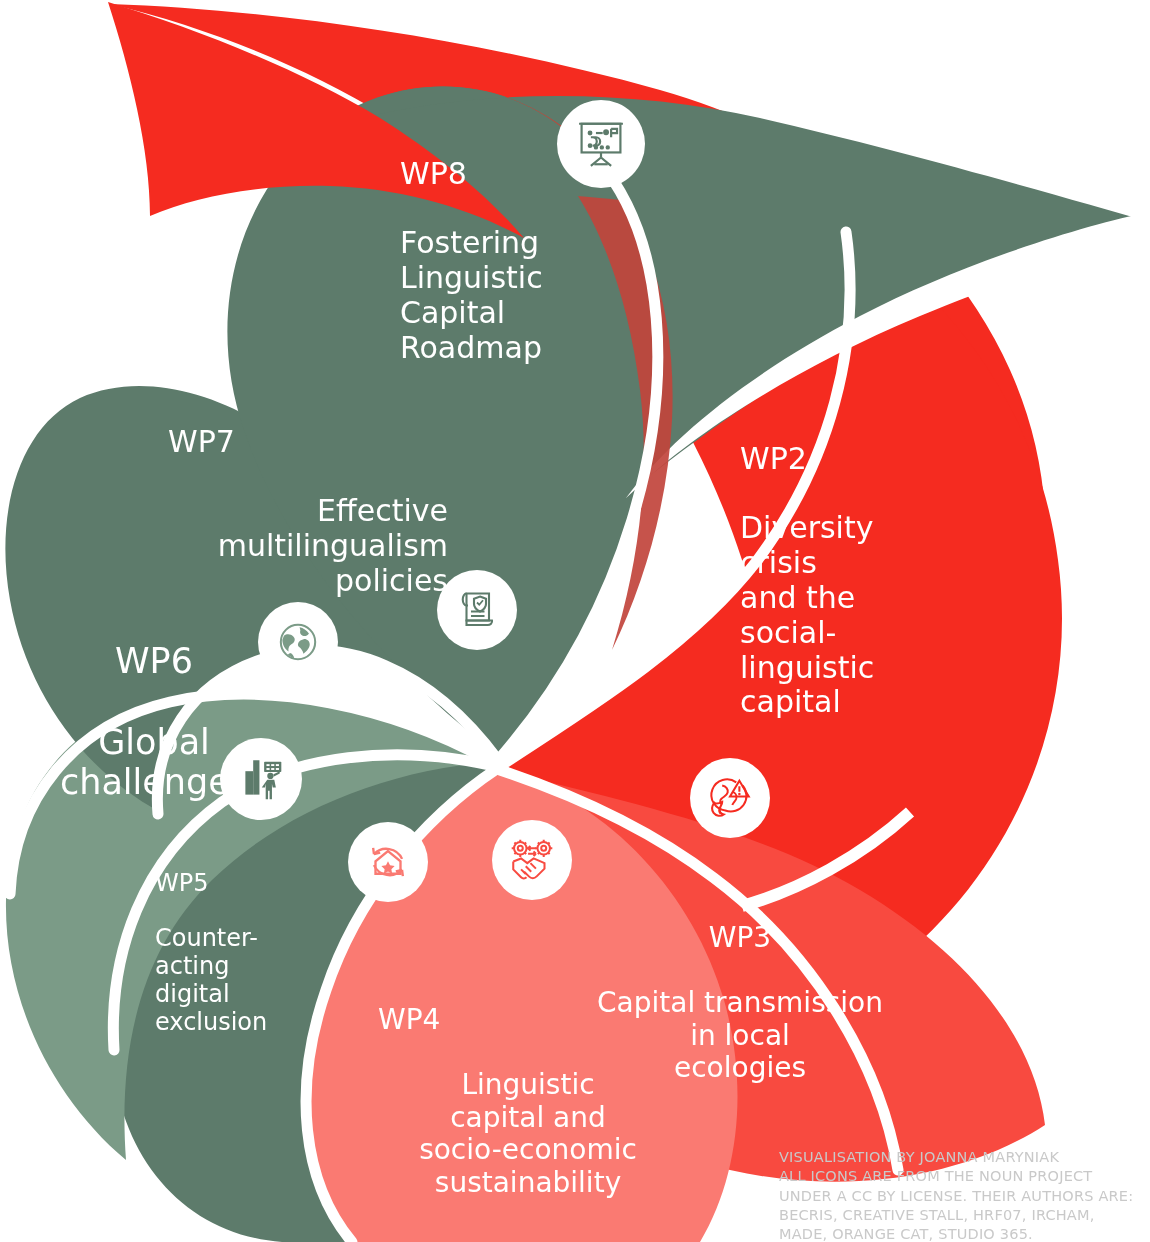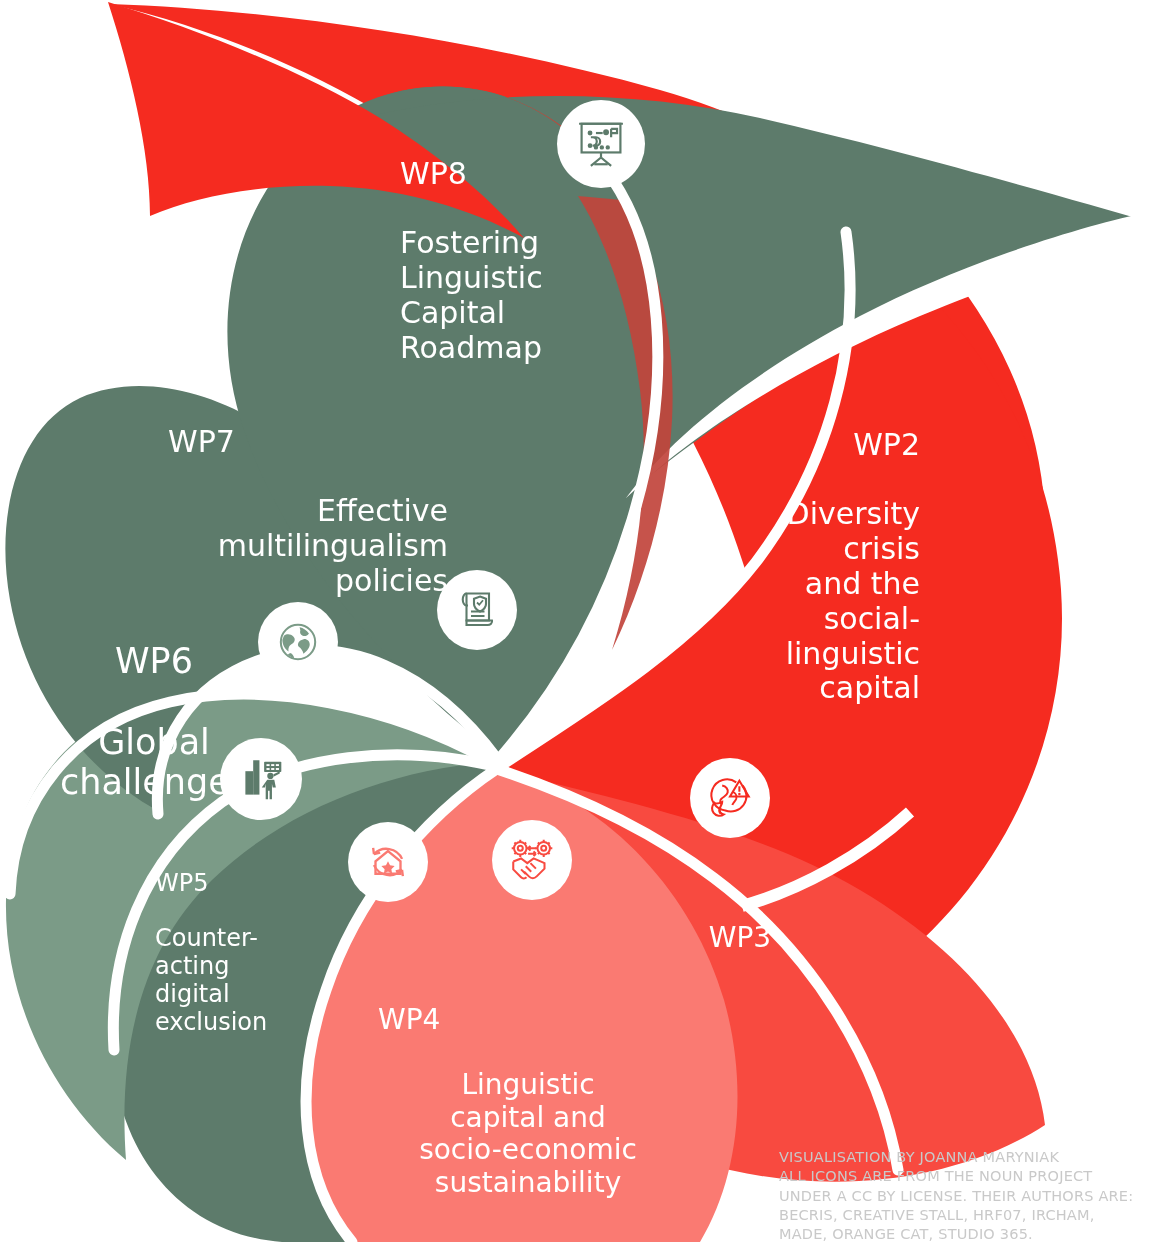--- a/index.html
+++ b/index.html
@@ -171,23 +171,26 @@
   <div class="wp-label" style="left:378px;top:972px;font-size:28px;text-align:center;width:300px;">
     <span class="wp-num" style="text-align:left;">WP4</span>
     <span class="wp-title">Linguistic
 capital and
 socio-economic
 sustainability</span>
   </div>
 
   <div class="wp-label" style="left:575px;top:890px;font-size:28px;text-align:center;width:330px;">
     <span class="wp-num" style="text-align:center;">WP3</span>
-  </div>
-
-  <div class="wp-label" style="left:740px;top:393px;font-size:30px;text-align:right;width:180px;">
+    <span class="wp-title">Capital transmission
+in local
+ecologies</span>
+  </div>
+
+  <div class="wp-label" style="left:740px;top:407px;font-size:30px;text-align:left;width:180px;">
     <span class="wp-num">WP2</span>
     <span class="wp-title">Diversity
 crisis
 and the
 social-
 linguistic
 capital</span>
   </div>
 
   <div class="icon-badge" style="left:557px;top:100px;width:88px;height:88px;">

